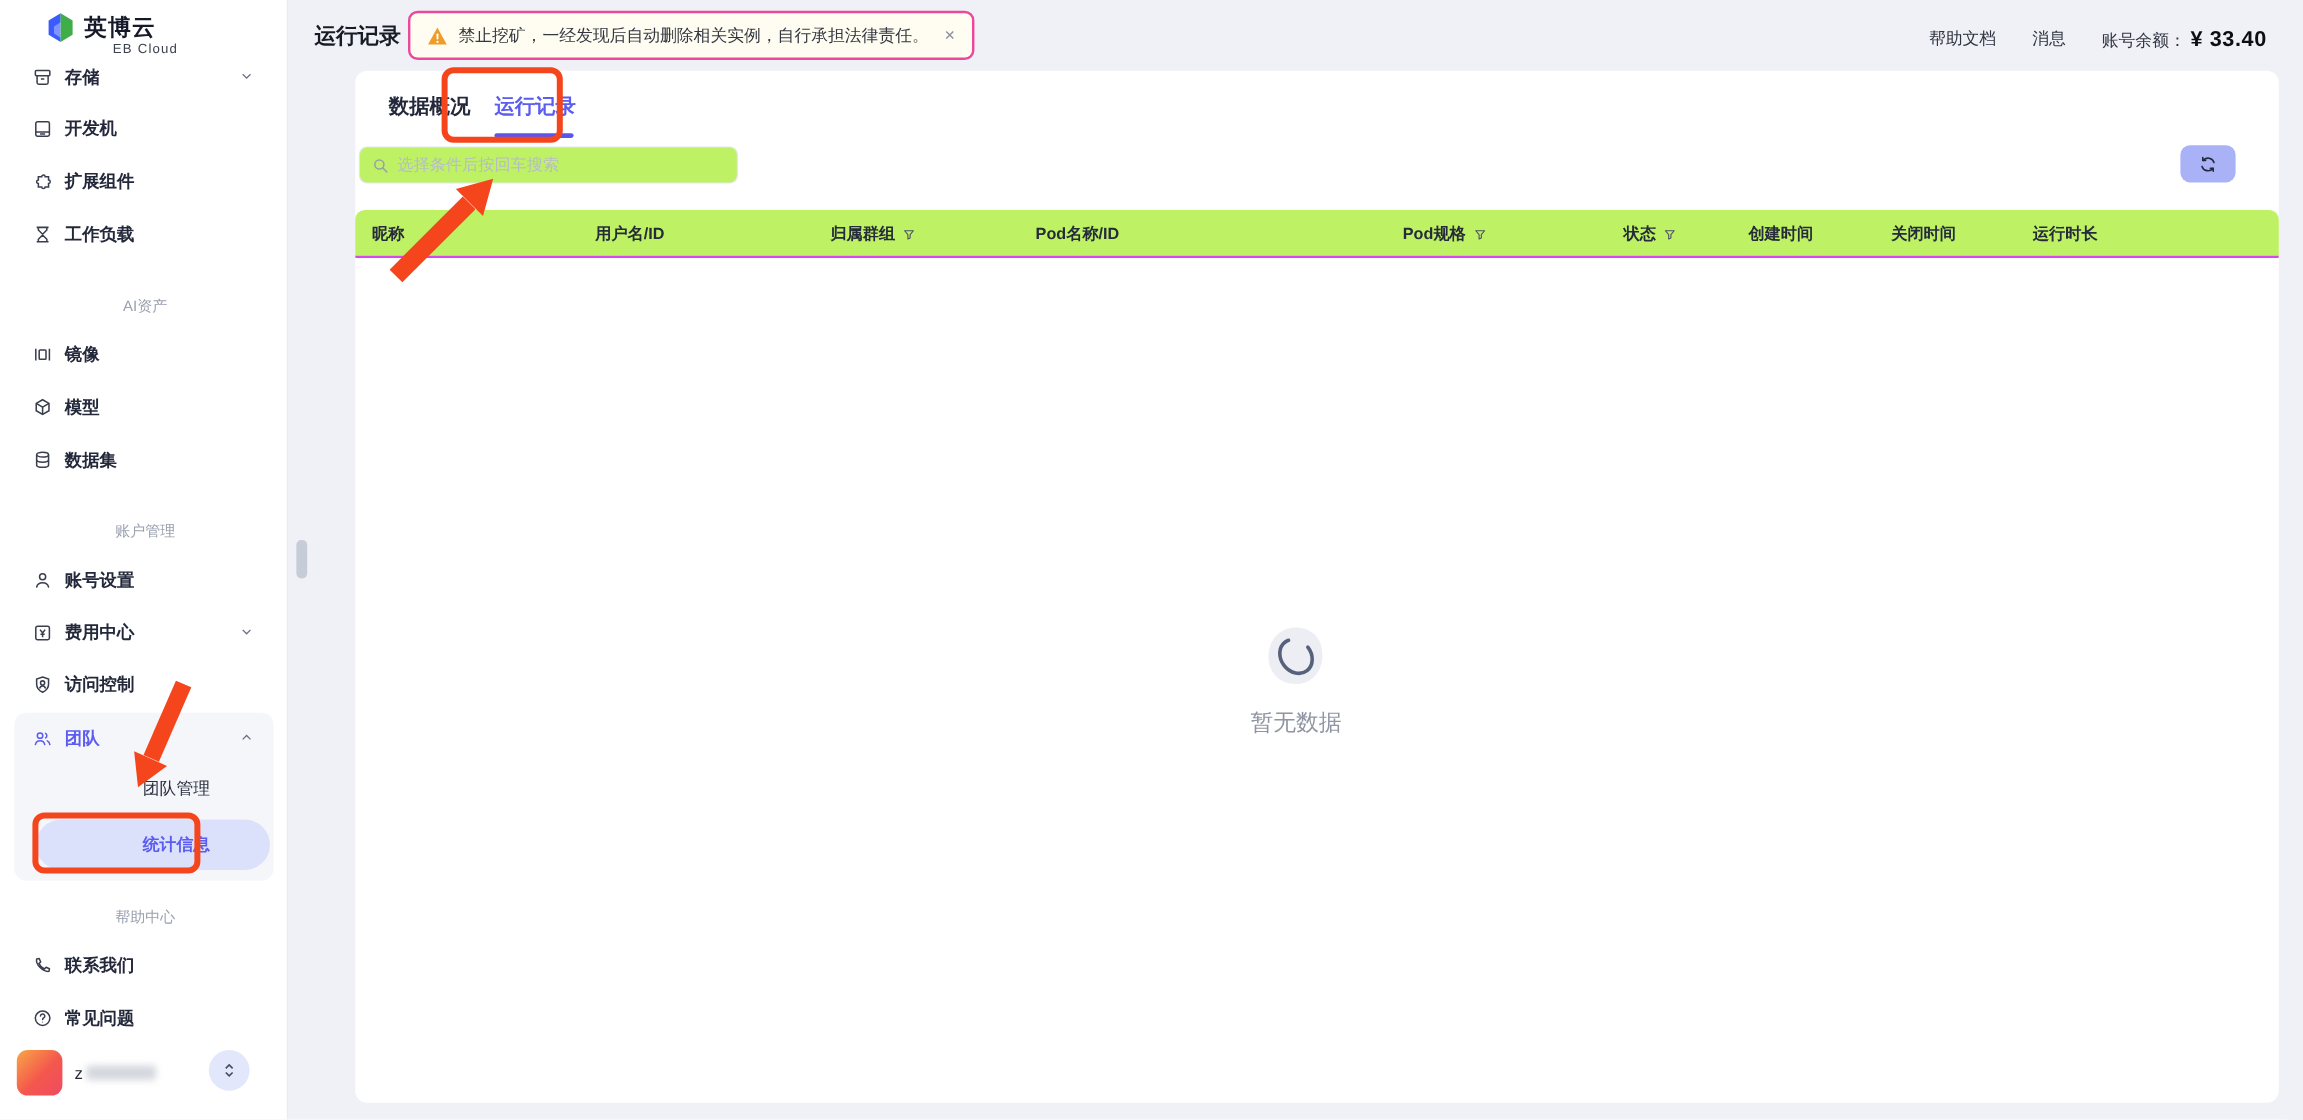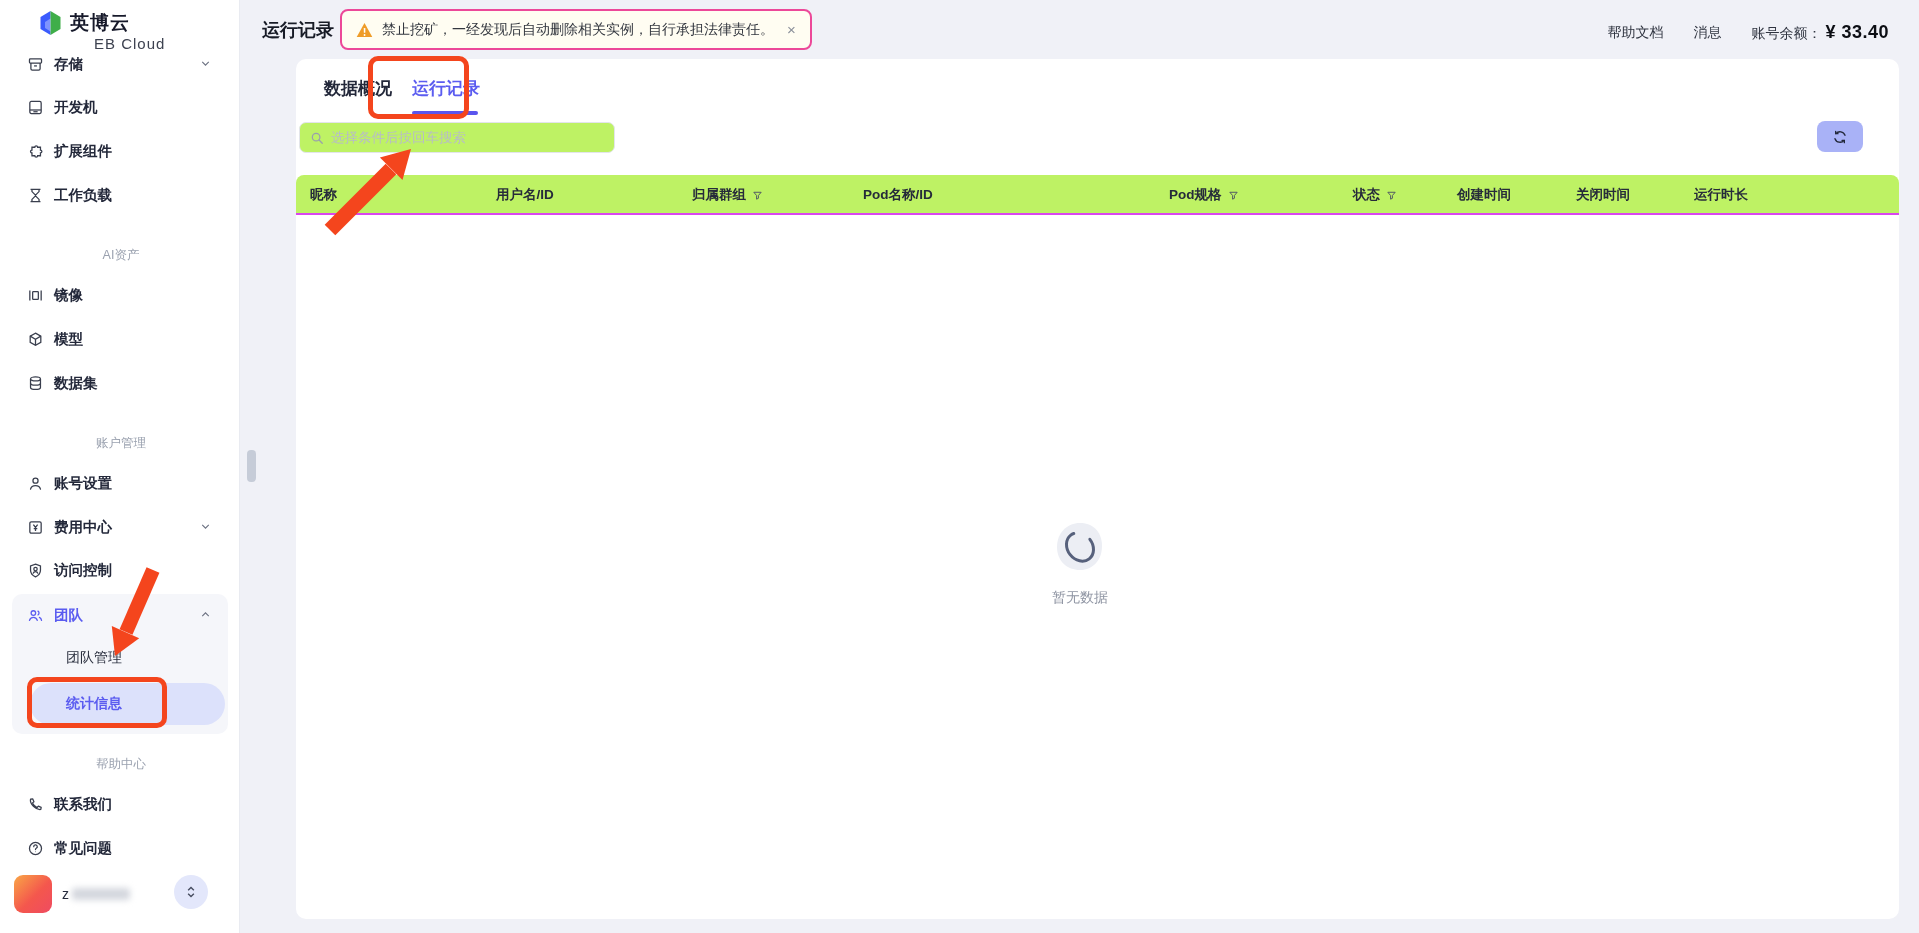--- a/index.html
+++ b/index.html
@@ -3,28 +3,28 @@
 <meta charset="utf-8">
 <style>
   * { margin:0; padding:0; box-sizing:border-box; }
   html,body { width:1919px; height:933px; }
   body { font-family:"Liberation Sans","DejaVu Sans",sans-serif; background:#f0f1f7; position:relative; overflow:hidden; color:#20242f; }
 
   
   .sidebar { position:absolute; left:0; top:0; width:240px; height:933px; background:#fff; border-right:1px solid #e9ebf1; z-index:2; }
   .logo { position:absolute; left:38px; top:10px; display:flex; align-items:flex-start; gap:7px; }
   .logo-text .cn { font-size:19px; font-weight:bold; color:#16192a; letter-spacing:1px; }
-  .logo-text .en { font-size:15px; color:#3d4250; letter-spacing:1px; margin-top:-1px;padding-left:24px; }
+  .logo-text .en { font-size:11px; color:#3d4250; letter-spacing:1px; margin-top:-1px;padding-left:24px; }
   .nav-item { position:absolute; left:12px; width:216px; height:36px; display:flex; align-items:center; padding-left:14px; border-radius:8px; cursor:pointer; font-size:14.5px; color:#23283a;font-weight:bold; }
   .nav-item .icn { width:18px; height:18px; margin-right:10px; display:flex; align-items:center; justify-content:center; flex:0 0 18px; }
   .nav-item .chev { position:absolute; right:16px; top:11px; }
   .nav-item.purple { color:#5b5cf0; }
   .section-label { position:absolute; left:14px; font-size:12.5px; color:#9aa1af; display:flex; align-items:center; width:214px;flex-direction:column; }
   .section-label .rule { flex:1; height:1px; background:#ecedf2; margin-left:10px; }
-  .sub-item { position:absolute; left:12px; width:216px; height:36px; display:flex; align-items:center; padding-left:54px; font-size:14px; color:#2a2f3e; cursor:pointer; }
+  .sub-item { position:absolute; left:12px; width:216px; height:36px; display:flex; align-items:center; padding-left:54px; font-size:14px; color:#2a2f3e; cursor:pointer;justify-content:center; }
   .team-group-bg { position:absolute; left:12px; top:594px; width:216px; height:140px; background:#f5f6fa; border-radius:10px; }
   .selected-pill { position:absolute; left:30px; top:683px; width:195px; height:42px; background:#dce1fb; border-radius:21px; }
   .sub-item.selected { color:#5b5cf0; font-weight:bold; }
   .user-row { position:absolute; left:14px; top:874px; width:212px; height:40px; display:flex; align-items:center; }
   .avatar { width:38px; height:38px; border-radius:9px; background:linear-gradient(135deg,#f9a646 0%,#f4574d 55%,#ef4b61 100%); flex:0 0 38px; }
   .user-name { margin-left:10px; font-size:14px; color:#23283a; display:flex; align-items:center; }
   .redact { display:inline-block; width:58px; height:12px; margin-left:3px; background:#d4d7de; border-radius:3px; filter:blur(3px); }
   .user-switch { position:absolute; right:18px; top:1px; width:34px; height:34px; border-radius:50%; background:#e3e7fb; display:flex; align-items:center; justify-content:center; cursor:pointer; }
 
   
@@ -45,21 +45,21 @@
   .tab { position:absolute; top:18px; font-size:17px; font-weight:bold; color:#23283a; cursor:pointer; }
   .tab.active { color:#5b5cf0; }
   .tab-underline { position:absolute; left:116px; top:52px; width:66px; height:4px; border-radius:2px; background:#5a55ee; }
   .search-box { position:absolute; left:3px; top:63px; width:316px; height:31px; border:1px solid #e3e5eb; border-radius:7px; background:#bef264; display:flex; align-items:center; padding:0 10px; gap:7px; }
   .search-box input { border:none; outline:none; flex:1; font-size:13.5px; color:#333; background:transparent; font-family:inherit; }
   .search-box input::placeholder { color:#b7bcc7; }
   .refresh-btn { position:absolute; left:1521px; top:62px; width:46px; height:31px; background:#a9b2f7; border-radius:8px; border:none; display:flex; align-items:center; justify-content:center; cursor:pointer; }
   .thead { position:absolute; left:0; top:116px; width:1603px; height:40px; background:#bef264; border-radius:8px 8px 0 0; border-bottom:2px solid #d946ef; }
   .th { position:absolute; top:0; height:40px; display:flex; align-items:center; gap:6px; font-size:13.5px; font-weight:bold; color:#262b3a; white-space:nowrap; }
   .empty-wrap { position:absolute; left:0; right:35px; top:460px; display:flex; flex-direction:column; align-items:center; gap:14px; }
-  .empty-text { font-size:14px; color:#8f95a3; }
+  .empty-text { font-size:19px; color:#8f95a3; }
 
   
   .anno-box { position:absolute; border:5px solid #f4451d; border-radius:10px; z-index:50; pointer-events:none; }
   #anno-box-tab { left:368px; top:56px; width:101px; height:63px; }
   #anno-box-stats { left:27px; top:677px; width:140px; height:51px; }
   .anno-svg { position:absolute; left:0; top:0; width:1919px; height:933px; z-index:50; pointer-events:none; }
 </style>
 </head>
 <body>
 

